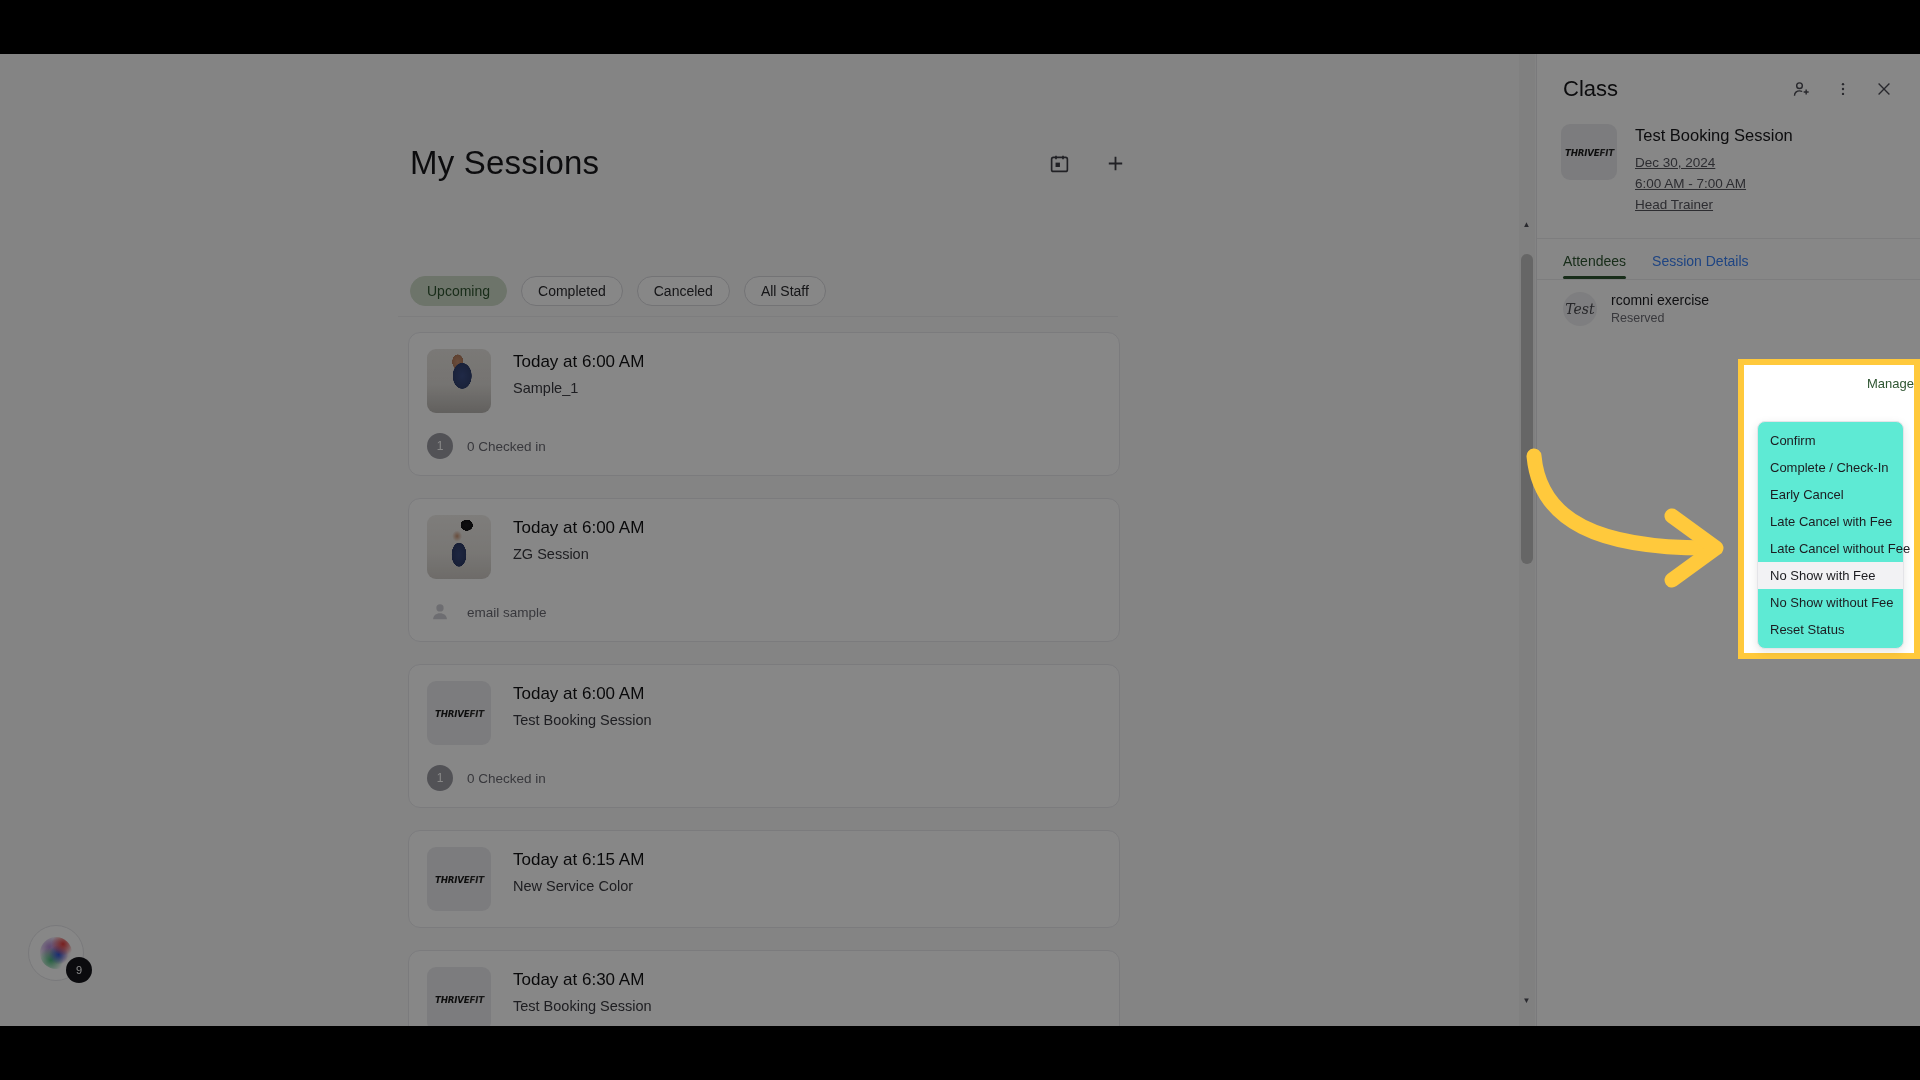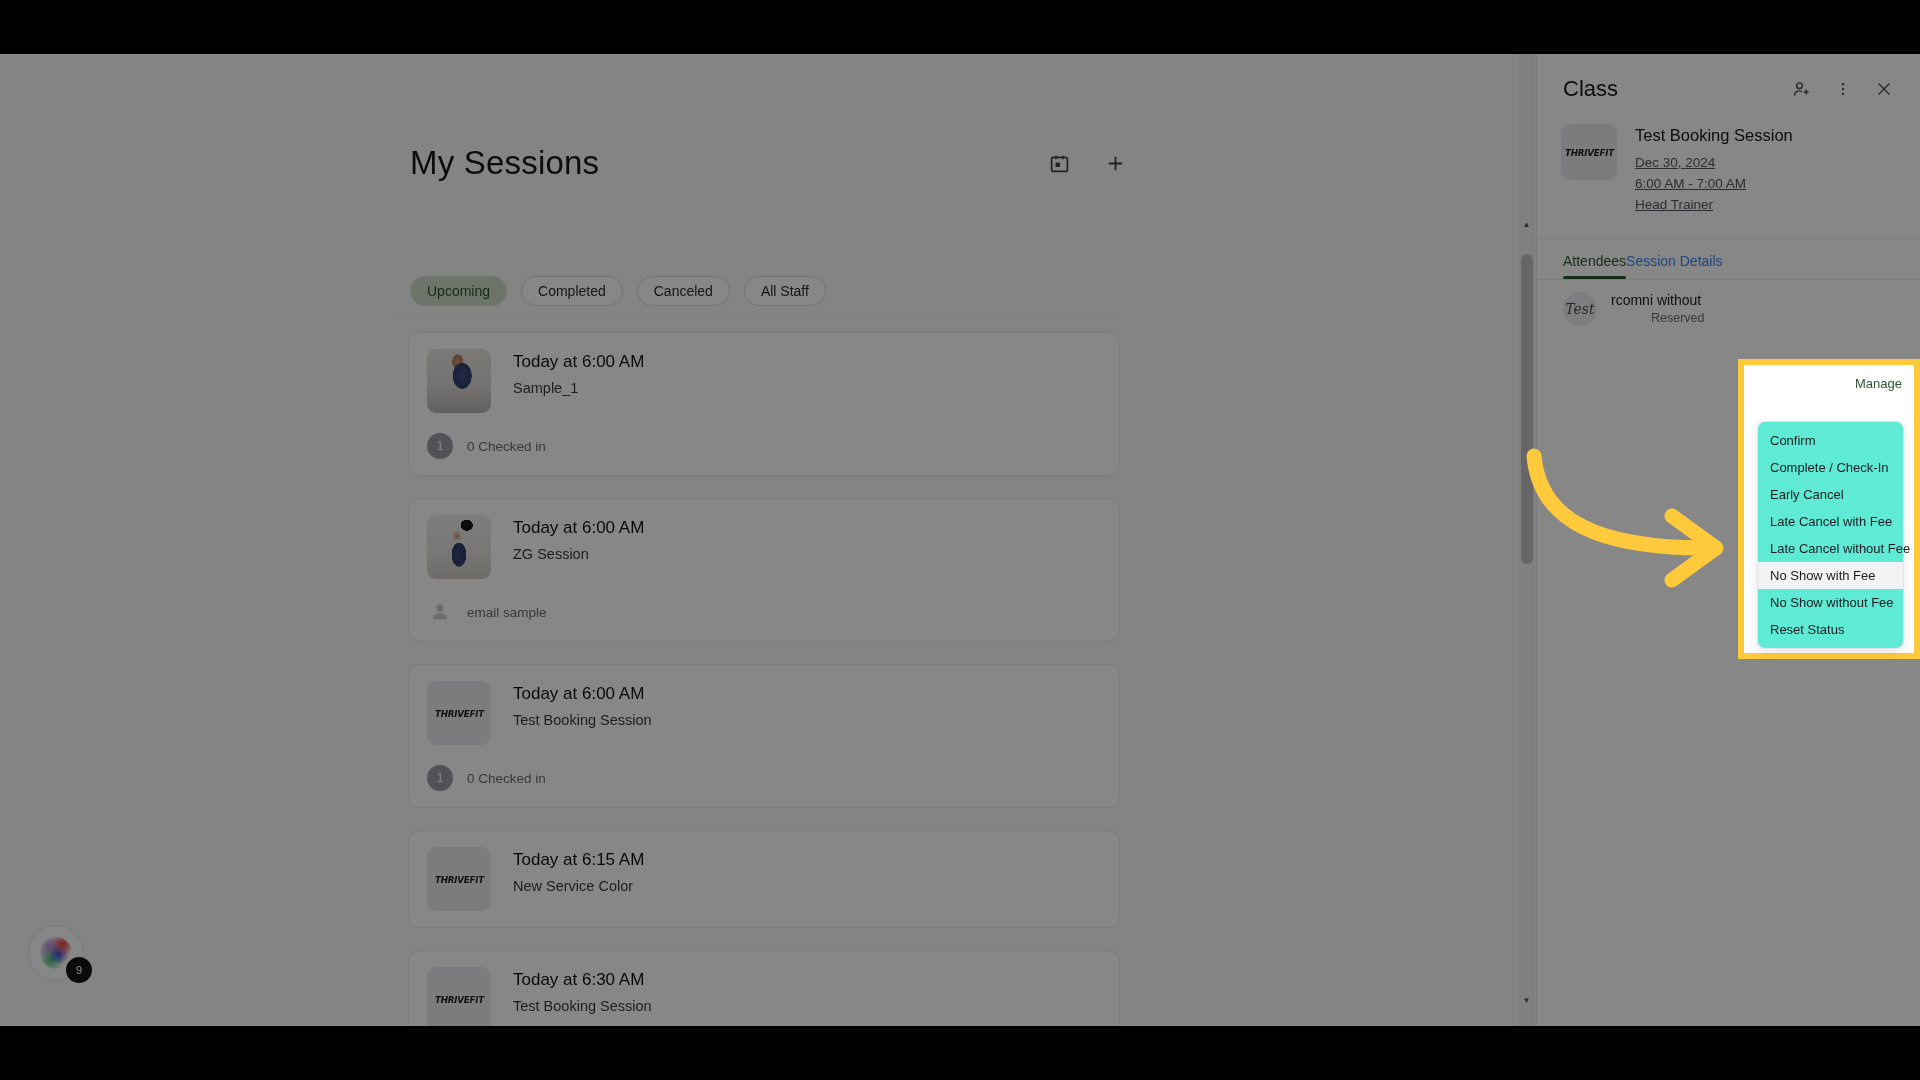--- a/index.html
+++ b/index.html
@@ -184,21 +184,21 @@
   }
   #panel-session-thumb {
     width: 56px; height: 56px; border-radius: 9px; background: #ebebee;
     display: flex; align-items: center; justify-content: center; flex: 0 0 56px;
   }
   #panel-session-info { padding-top: 2px; }
   #ps-title { font-size: 16.5px; color: #18181b; margin-bottom: 8px; }
   .ps-line { font-size: 13.5px; color: #55555d; line-height: 1.55; text-decoration: underline; }
 
   #panel-tabs {
-    display: flex; padding: 0 26px;
+    display: flex; gap: 26px; padding: 0 26px;
     border-bottom: 1px solid #ececef; border-top: 1px solid #ececef;
   }
   .panel-tab {
     font-size: 14px; color: #3b82f6; padding: 14px 0 10px 0;
     cursor: pointer; position: relative;
   }
   .panel-tab.active { color: #2e5531; }
   .panel-tab.active::after {
     content: ""; position: absolute; left: 0; right: 0; bottom: 0;
     height: 3px; background: #2e5531; border-radius: 2px;
@@ -215,32 +215,32 @@
     padding: 12px 26px;
   }
   #attendee-avatar {
     width: 34px; height: 34px; border-radius: 50%;
     background: #efeff1; display: flex; align-items: center;
     justify-content: center; flex: 0 0 34px;
     font-family: "DejaVu Serif", serif; font-style: italic;
     font-size: 14px; color: #4a4a50;
   }
   #attendee-name { font-size: 14px; color: #1b1b1f; margin-bottom: 3px; }
-  #attendee-status { font-size: 12.5px; color: #6c6c74; margin-left: 40px; }
+  #attendee-status { font-size: 12.5px; color: #6c6c74; }
 
   
   #callout-highlight {
     position: absolute;
     left: 1738px; top: 305px; width: 182px; height: 300px;
     border: 6px solid #ffc93c; background: #fff;
     z-index: 60;
   }
   #callout-inner { position: relative; width: 100%; height: 100%; }
   #manage-link {
-    position: absolute; right: 12px; top: 11px;
+    position: absolute; right: 0; top: 11px;
     font-size: 13px; color: #2e5531; cursor: pointer;
   }
   #manage-menu {
     position: absolute; left: 13px; top: 56px; right: 10px;
     background: #5eead4; border: 1px solid #e4e4e8; border-radius: 8px;
     box-shadow: 0 3px 10px rgba(0,0,0,.10); padding: 5px 0;
   }
   .menu-item {
     font-size: 13px; color: #1c1c20; padding: 6px 12px; cursor: pointer;
     white-space: nowrap;
@@ -419,21 +419,21 @@
 
     <div id="panel-tabs">
         <div class="panel-tab active"><span>Attendees</span></div>
         <div class="panel-tab"><span>Session Details</span></div>
       </div>
 
 
     <div id="attendee-row">
       <div id="attendee-avatar">Test</div>
       <div>
-        <div id="attendee-name">rcomni without</div>
+        <div id="attendee-name">rcomni exercise</div>
         <div id="attendee-status">Reserved</div>
       </div>
     </div>
   </div>
 
   <div id="scrim"></div>
 
   <div id="arrow-annotation">
     <svg width="230" height="150" viewBox="0 0 230 150" fill="none">
       <path d="M14 12 C 20 78, 80 104, 186 104" stroke="#ffc93c" stroke-width="15" stroke-linecap="round" fill="none"></path>

